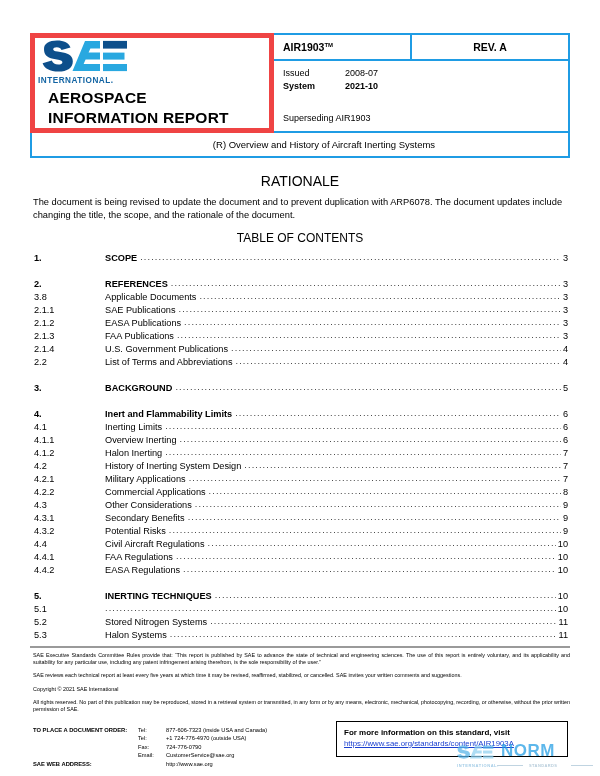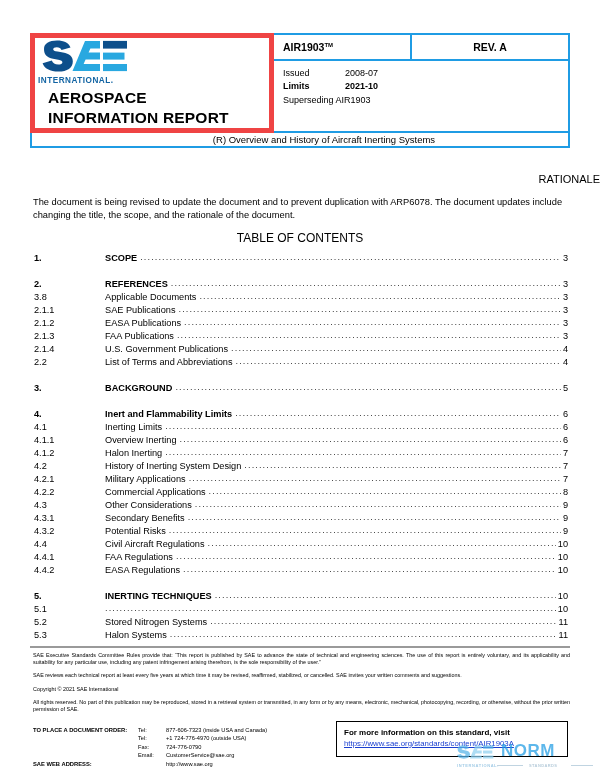--- a/index.html
+++ b/index.html
@@ -104,28 +104,28 @@
     display: flex;
     font-size: 9px;
     line-height: 12.5px;
   }
   .meta-label { flex: 0 0 62px; }
   .meta-label.bold { font-weight: bold; }
   .meta-value { font-weight: bold; }
   .meta-value.light { font-weight: normal; }
   .superseding {
     font-size: 9px;
-    margin-top: 3px;
+    margin-top: 21px;
   }
   .hdr-subject {
     position: absolute;
     left: 0;
     top: 100px;
     width: 540px;
-    height: 15px;
+    height: 25px;
     border: 2px solid #1f9ce4;
     border-top: none;
     box-sizing: border-box;
     display: flex;
     align-items: center;
     justify-content: center;
     padding-left: 48px;
   }
   .hdr-subject span {
     font-size: 9.5px;
@@ -148,22 +148,22 @@
     letter-spacing: 0.5px;
     color: #1264a3;
   }
 
   
   .rationale-head {
     position: absolute;
     left: 0;
     top: 173px;
     width: 600px;
-    text-align: right;
-    font-size: 11px;
+    text-align: center;
+    font-size: 14px;
   }
   .rationale-body {
     position: absolute;
     left: 33px;
     top: 196px;
     width: 535px;
     font-size: 9.3px;
     line-height: 12.5px;
     text-align: left;
   }
@@ -366,21 +366,21 @@
           <div class="hdr-rev-cell">
             <span class="hdr-rev">REV. A</span>
           </div>
         </div>
         <div class="hdr-meta-cell">
           <div class="meta-row">
             <span class="meta-label">Issued</span>
             <span class="meta-value light">2008-07</span>
           </div>
           <div class="meta-row">
-            <span class="meta-label bold">Limits</span>
+            <span class="meta-label bold">System</span>
             <span class="meta-value">2021-10</span>
           </div>
           <div class="superseding">Superseding AIR1903</div>
         </div>
       </div>
     </div>
     <div class="hdr-subject">
       <span>(R) Overview and History of Aircraft Inerting Systems</span>
     </div>
   </div>

